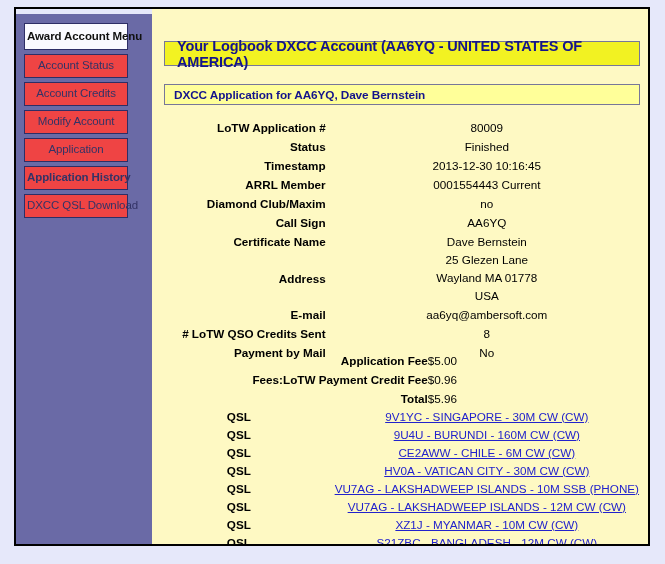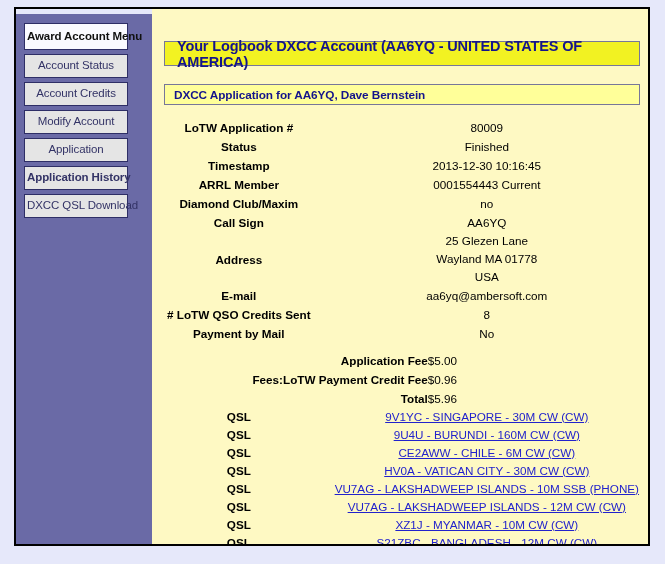--- a/index.html
+++ b/index.html
@@ -34,21 +34,21 @@
     bottom: 0px;
     background: #6a6aa6;
     box-sizing: border-box;
     padding: 9px 24px 0 8px;
   }
   .menu-btn {
     display: block;
     width: 100%;
     box-sizing: border-box;
     border: 1px solid #2e2e66;
-    background: #e5e5e5;
+    background: #ef4444;
     color: #333366;
     font-size: 11.5px;
     font-weight: bold;
     text-align: center;
     padding: 4px 2px 5px 2px;
     margin-bottom: 4px;
     line-height: 13px;
     letter-spacing: -0.1px;
     white-space: nowrap;
   }
@@ -121,21 +121,21 @@
     width: 100%;
     border-collapse: collapse;
     font-size: 11.7px;
   }
   #detail td {
     padding: 0;
     vertical-align: middle;
   }
   td.lbl {
     width: 167px;
-    text-align: center;
+    text-align: right;
     font-weight: bold;
     color: #000000;
     padding-right: 0px;
     height: 19px;
     white-space: nowrap;
     margin-top: 11px;
   }
   td.val {
     text-align: center;
     color: #000000;
@@ -262,20 +262,24 @@
         </tr>
         <tr>
           <td class="lbl">Diamond Club/Maxim</td>
           <td class="val">no</td>
         </tr>
         <tr>
           <td class="lbl">Call Sign</td>
           <td class="val">AA6YQ</td>
         </tr>
         <tr>
+          <td class="lbl">Certificate Name</td>
+          <td class="val">Dave Bernstein</td>
+        </tr>
+        <tr>
           <td class="lbl">Address</td>
           <td class="val multiline" style="white-space:pre-line;">25 Glezen Lane
 Wayland MA 01778
 USA</td>
         </tr>
         <tr>
           <td class="lbl">E-mail</td>
           <td class="val">aa6yq@ambersoft.com</td>
         </tr>
         <tr>

